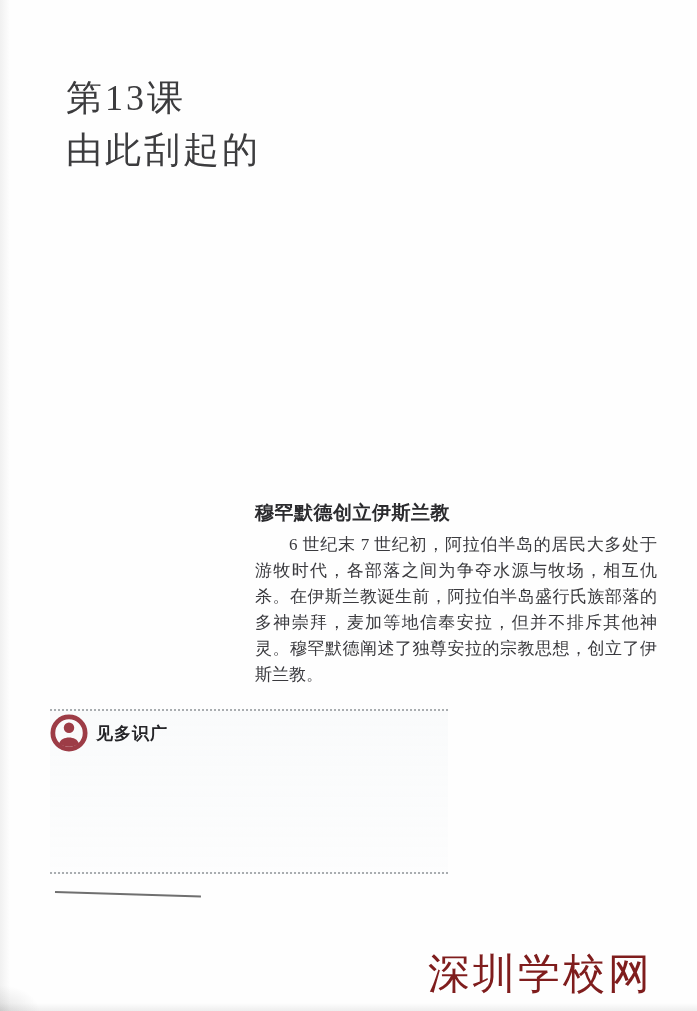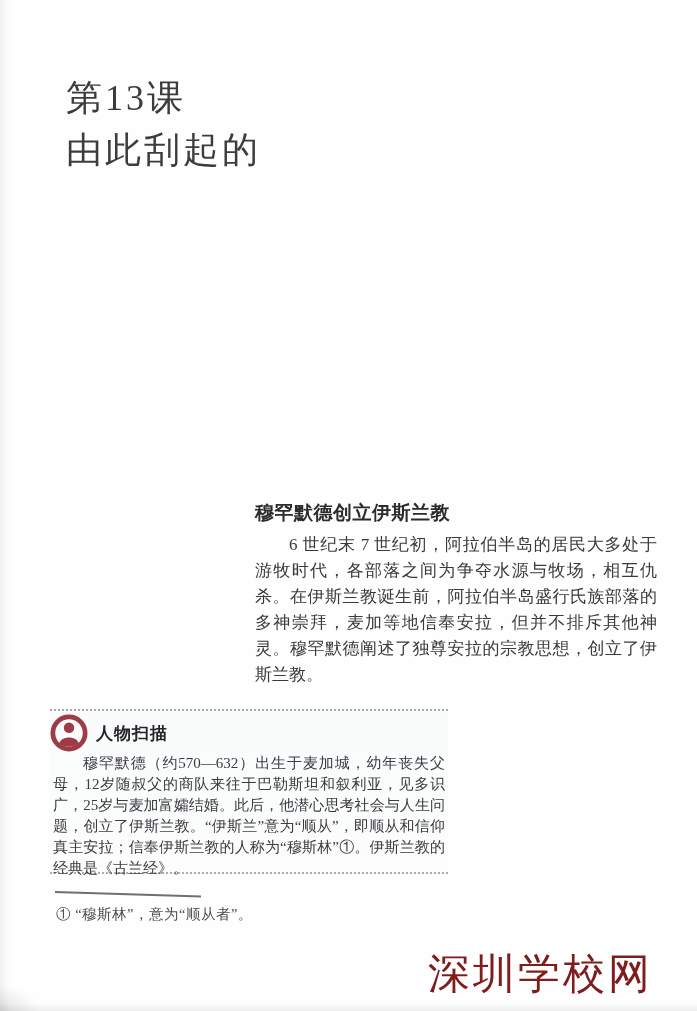--- a/index.html
+++ b/index.html
@@ -138,23 +138,21 @@
 
   <div class="section-body">6 世纪末 7 世纪初，阿拉伯半岛的居民大多处于游牧时代，各部落之间为争夺水源与牧场，相互仇杀。在伊斯兰教诞生前，阿拉伯半岛盛行氏族部落的多神崇拜，麦加等地信奉安拉，但并不排斥其他神灵。穆罕默德阐述了独尊安拉的宗教思想，创立了伊斯兰教。</div>
 
   <div class="scan-box">
     <div class="scan-box-header">
       <svg class="scan-box-icon" viewBox="0 0 40 40" xmlns="http://www.w3.org/2000/svg">
         <circle cx="20" cy="20" r="17" fill="none" stroke="#9d3c46" stroke-width="5"></circle>
         <circle cx="20" cy="14.5" r="5.5" fill="#9d3c46"></circle>
         <path d="M9.5 31 C 12 22.5, 28 22.5, 30.5 31 C 24 35.5, 16 35.5, 9.5 31 Z" fill="#9d3c46"></path>
       </svg>
-      <span class="scan-box-title">人物扫描</span>
+      <span class="scan-box-title">见多识广</span>
     </div>
-    <div class="scan-box-body">穆罕默德（约570—632）出生于麦加城，幼年丧失父母，12岁随叔父的商队来往于巴勒斯坦和叙利亚，见多识广，25岁与麦加富孀结婚。此后，他潜心思考社会与人生问题，创立了伊斯兰教。“伊斯兰”意为“顺从”，即顺从和信仰真主安拉；信奉伊斯兰教的人称为“穆斯林”①。伊斯兰教的经典是《古兰经》。</div>
   </div>
 
   <div class="footnote-rule"></div>
-  <div class="footnote">① “穆斯林”，意为“顺从者”。</div>
 
   <div class="watermark">深圳学校网</div>
 
 </div>
 
 </body></html>

